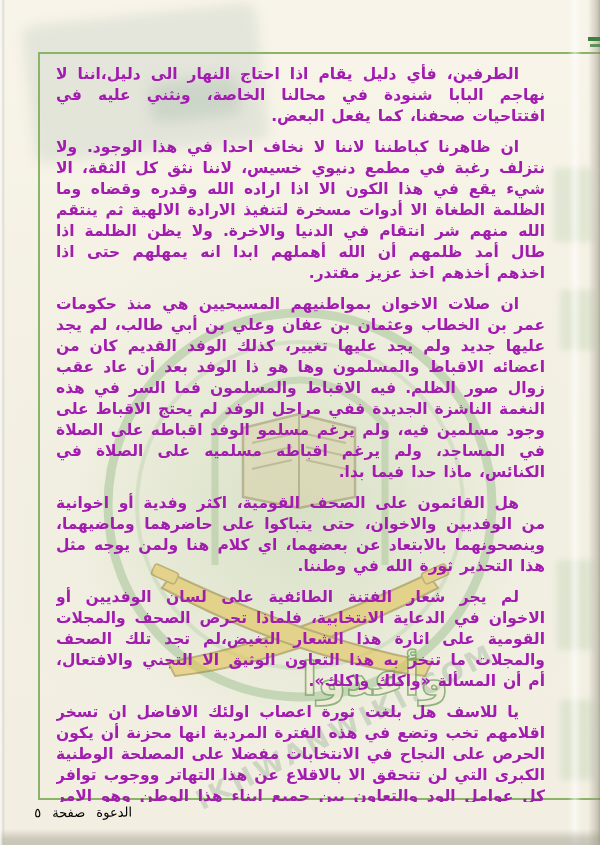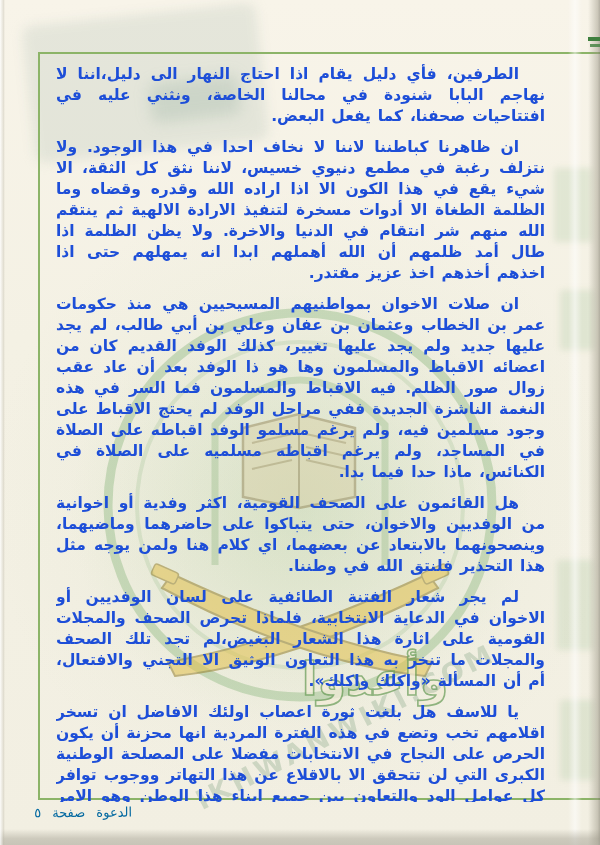--- a/index.html
+++ b/index.html
@@ -56,31 +56,31 @@
   }
 
   
   .watermark-svg{position:absolute;left:0;top:0;width:600px;height:845px;z-index:1;pointer-events:none;}
 
   
   .article-body{
     position:absolute;left:56px;top:64px;width:489px;height:738px;
     z-index:2;overflow:hidden;
     direction:rtl;text-align:justify;
-    color:#1d4ed8;
+    color:#a21caf;
     font-size:15.5px;font-weight:bold;line-height:21px;
     word-spacing:1.5px;
   }
   .article-body p{margin:0 0 10px 0;text-indent:26px;}
 
   
   .page-footer{
     position:absolute;left:22px;top:805px;width:110px;z-index:2;
     direction:rtl;text-align:right;
-    color:#0369a1;font-size:13px;font-weight:normal;
+    color:#000000;font-size:13px;font-weight:normal;
     letter-spacing:1px;word-spacing:7px;
     transform:rotate(-0.5deg);
   }
 </style>
 </head>
 <body>
 
 <div class="stage">
 
   <div class="paper-tone"></div>
@@ -122,21 +122,21 @@
 
     <text x="350" y="735" font-size="27" font-weight="bold" text-anchor="middle" fill="rgba(110,150,115,0.28)" letter-spacing="4" transform="rotate(-27 350 735)" font-family="DejaVu Sans, sans-serif">IKHWANWIKI.COM</text>
   </svg>
 
   <div class="article-frame"></div>
 
   <div class="article-body">
     <p>الطرفين، فأي دليل يقام اذا احتاج النهار الى دليل،اننا لا نهاجم البابا شنودة في محالنا الخاصة، ونثني عليه في افتتاحيات صحفنا، كما يفعل البعض.</p>
     <p>ان ظاهرنا كباطننا لاننا لا نخاف احدا في هذا الوجود. ولا نتزلف رغبة في مطمع دنيوي خسيس، لاننا نثق كل الثقة، الا شيء يقع في هذا الكون الا اذا اراده الله وقدره وقضاه وما الظلمة الطغاة الا أدوات مسخرة لتنفيذ الارادة الالهية ثم ينتقم الله منهم شر انتقام في الدنيا والاخرة. ولا يظن الظلمة اذا طال أمد ظلمهم أن الله أهملهم ابدا انه يمهلهم حتى اذا اخذهم أخذهم اخذ عزيز مقتدر.</p>
     <p>ان صلات الاخوان بمواطنيهم المسيحيين هي منذ حكومات عمر بن الخطاب وعثمان بن عفان وعلي بن أبي طالب، لم يجد عليها جديد ولم يجد عليها تغيير، كذلك الوفد القديم كان من اعضائه الاقباط والمسلمون وها هو ذا الوفد بعد أن عاد عقب زوال صور الظلم. فيه الاقباط والمسلمون فما السر في هذه النغمة الناشزة الجديدة ففي مراحل الوفد لم يحتج الاقباط على وجود مسلمين فيه، ولم يرغم مسلمو الوفد اقباطه على الصلاة في المساجد، ولم يرغم اقباطه مسلميه على الصلاة في الكنائس، ماذا حدا فيما بدا.</p>
-    <p>هل القائمون على الصحف القومية، اكثر وفدية أو اخوانية من الوفديين والاخوان، حتى يتباكوا على حاضرهما وماضيهما، وينصحونهما بالابتعاد عن بعضهما، اي كلام هنا ولمن يوجه مثل هذا التحذير فلنتق الله في وطننا.</p>
+    <p>هل القائمون على الصحف القومية، اكثر وفدية أو اخوانية من الوفديين والاخوان، حتى يتباكوا على حاضرهما وماضيهما، وينصحونهما بالابتعاد عن بعضهما، اي كلام هنا ولمن يوجه مثل هذا التحذير ثورة الله في وطننا.</p>
     <p>لم يجر شعار الفتنة الطائفية على لسان الوفديين أو الاخوان في الدعاية الانتخابية، فلماذا تحرص الصحف والمجلات القومية على اثارة هذا الشعار البغيض،لم تجد تلك الصحف والمجلات ما تنخر به هذا التعاون الوثيق الا التجني والافتعال، أم أن المسألة «واكلك واكلك».</p>
     <p>يا للاسف هل بلغت ثورة اعصاب اولئك الافاضل ان تسخر اقلامهم تخب وتضع في هذه الفترة المردية انها محزنة أن يكون الحرص على النجاح في الانتخابات مفضلا على المصلحة الوطنية الكبرى التي لن تتحقق الا بالاقلاع عن هذا التهاتر ووجوب توافر كل عوامل الود والتعاون بين جميع ابناء هذا الوطن وهو الامر الذي يحرص عليه الوفد والاخوان في كل مراحلهما.</p>
   </div>
 
   <div class="page-footer">الدعوة  صفحة ٥</div>
 
   <div class="fold-right"></div>
   <div class="edge-right"></div>
   <div class="edge-bottom"></div>
   <div class="edge-left"></div>

